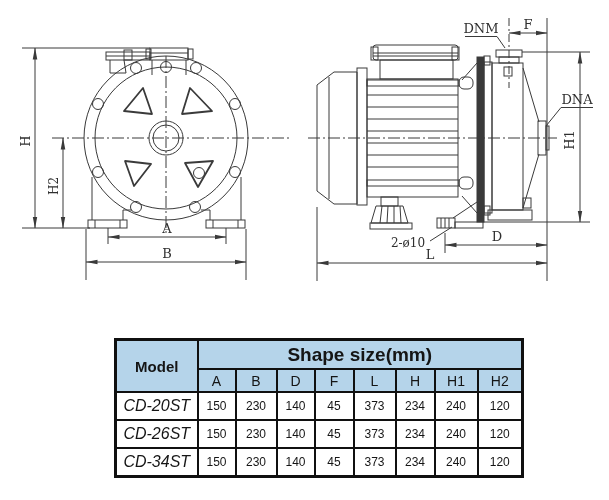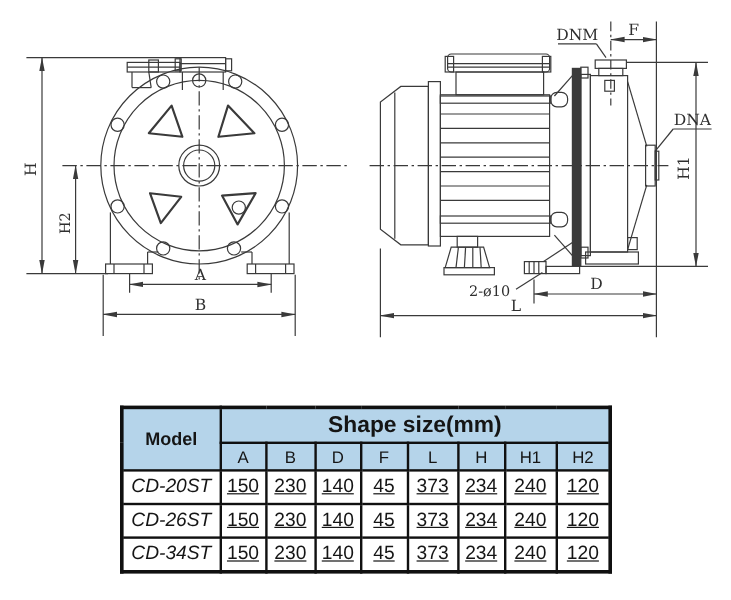--- a/index.html
+++ b/index.html
@@ -6,35 +6,35 @@
   body{
     width:609px;height:500px;position:relative;background:#ffffff;
     font-family:"Liberation Sans",sans-serif;overflow:hidden;
   }
   #drawing{position:absolute;left:0;top:0;}
   .cad-text{
     font-family:"DejaVu Serif",serif;
     font-size:13px;fill:#2f2f2f;
   }
   .cad-small{font-size:12px;}
-  .tbl-wrap{position:absolute;left:83px;top:338px;padding-left:17px;}
+  .tbl-wrap{position:absolute;left:97px;top:338px;padding-left:17px;}
   table.dim{
     border-collapse:collapse;table-layout:fixed;
     border:3px solid #101010;
   }
   table.dim th,table.dim td{
     border:2px solid #101010;text-align:center;vertical-align:middle;
     padding:0;color:#151515;
   }
   table.dim th{background:#b5d4ea;}
   th.model-h{font-size:15px;font-weight:bold;}
   th.group-h{font-size:19px;font-weight:bold;height:27px;}
   tr.subhead th{font-size:14px;font-weight:normal;height:21px;}
   td.model-cell{font-size:16px;height:26px;font-style:italic;}
-  td.val-cell{font-size:16px;height:26px;text-decoration:underline;}
+  td.val-cell{font-size:12px;height:26px;}
 </style>
 </head>
 <body>
 
 <svg id="drawing" width="609" height="335" viewBox="0 0 609 335">
   <defs>
     <marker id="arr" viewBox="0 0 12 6" refX="11.5" refY="3" markerWidth="12" markerHeight="6" markerUnits="userSpaceOnUse" orient="auto-start-reverse">
       <path d="M0,0.7 L12,3 L0,5.3 Z" fill="#3a3a3a"></path>
     </marker>
   </defs>

